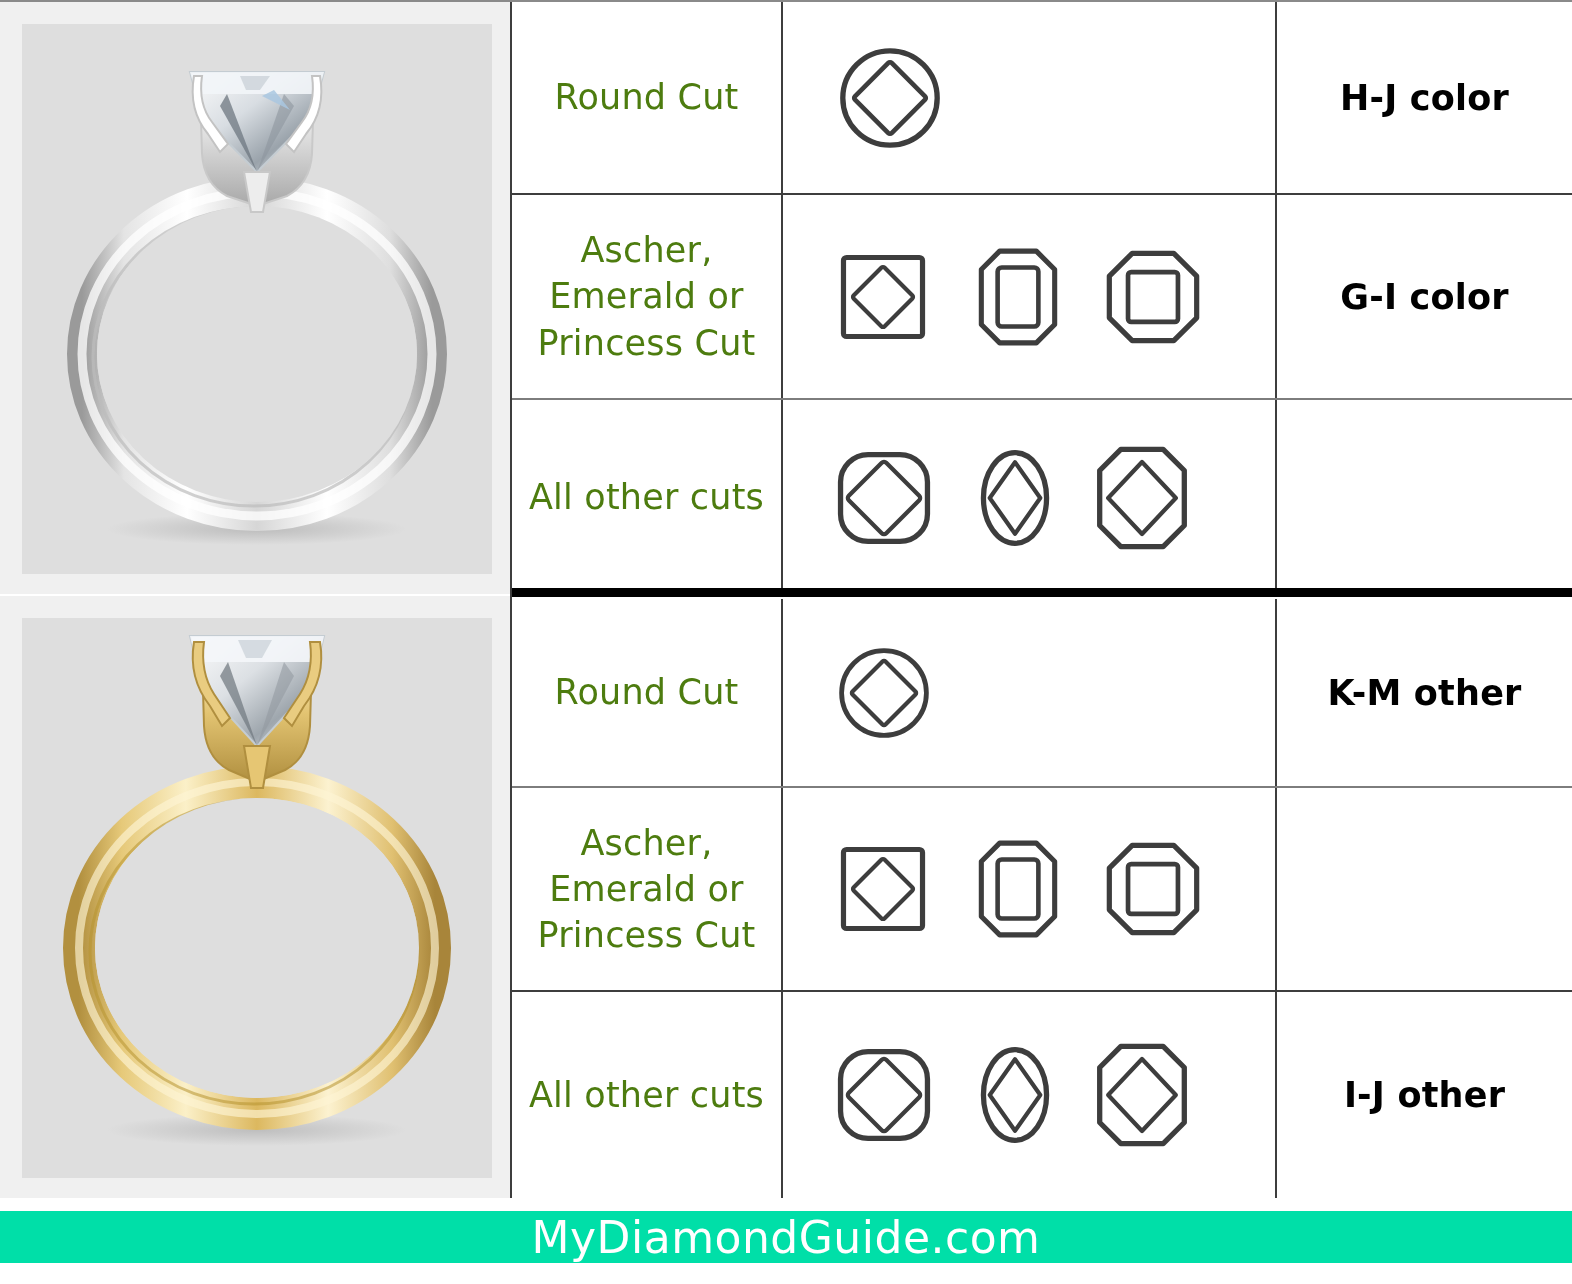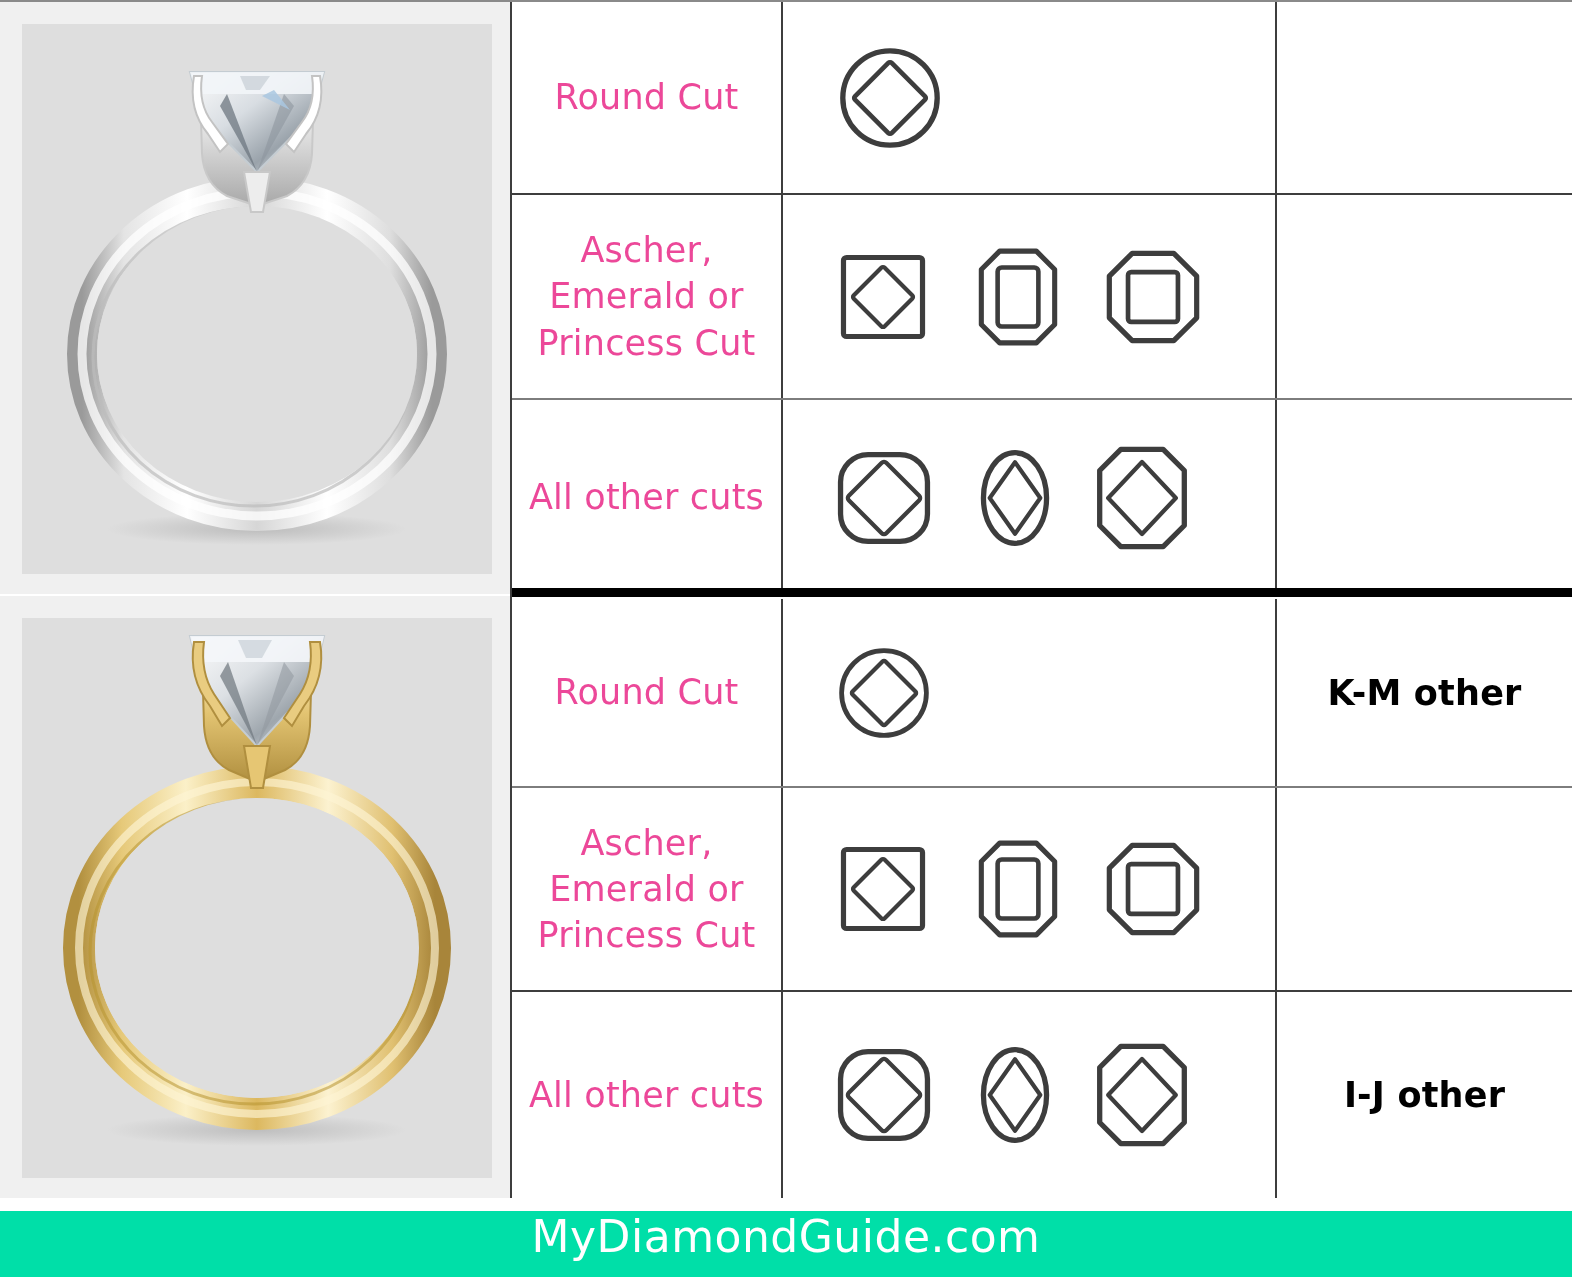--- a/index.html
+++ b/index.html
@@ -96,21 +96,21 @@
   .cell-label {
     width: 271px;
     box-sizing: border-box;
     border-right: 2px solid #3d3d3d;
     display: flex;
     align-items: center;
     justify-content: center;
     text-align: center;
     font-size: 35px;
     font-weight: 400;
-    color: #ec4899;
+    color: #4d7c0f;
     line-height: 1.32;
     letter-spacing: 0.2px;
     padding: 0 8px;
   }
   .cell-icons {
     width: 494px;
     box-sizing: border-box;
     border-right: 2px solid #3d3d3d;
     display: flex;
     align-items: center;
@@ -130,24 +130,24 @@
   }
 
   .shape { display: block; }
 
   
   .footer {
     position: absolute;
     left: 0;
     top: 1211px;
     width: 1572px;
-    height: 66px;
+    height: 52px;
     background: #00dfa8;
     display: flex;
-    align-items: flex-start;
+    align-items: flex-end;
     justify-content: center;
   }
   .footer-text {
     color: #ffffff;
     font-size: 44px;
     font-weight: 400;
     letter-spacing: 0.5px;
     font-family: "DejaVu Sans", sans-serif;
   }
 </style>
@@ -269,38 +269,40 @@
       <div class="section top">
 
         <div class="row sep-dark" style="top:0; height:193px;">
           <div class="cell-label">Round Cut</div>
           <div class="cell-icons">
             <svg class="shape" width="118" height="118" viewBox="0 0 100 100">
               <circle cx="50" cy="50" r="40" fill="none" stroke="#3d3d3d" stroke-width="4.5"></circle>
               <rect x="28" y="28" width="44" height="44" rx="2" transform="rotate(45 50 50)" fill="none" stroke="#3d3d3d" stroke-width="4"></rect>
             </svg>
           </div>
+          <div class="cell-color">H-J color</div>
         </div>
 
         <div class="row sep" style="top:193px; height:205px;">
           <div class="cell-label">Ascher, Emerald or Princess Cut</div>
           <div class="cell-icons">
             <svg class="shape" width="104" height="104" viewBox="0 0 100 100">
               <rect x="12" y="12" width="76" height="76" rx="3" fill="none" stroke="#3d3d3d" stroke-width="5"></rect>
               <rect x="29" y="29" width="42" height="42" rx="2" transform="rotate(45 50 50)" fill="none" stroke="#3d3d3d" stroke-width="4"></rect>
             </svg>
             <svg class="shape" width="90" height="108" viewBox="0 0 88 106">
               <path d="M26 8 L62 8 L80 26 L80 80 L62 98 L26 98 L8 80 L8 26 Z" fill="none" stroke="#3d3d3d" stroke-width="5" stroke-linejoin="round"></path>
               <rect x="24" y="24" width="40" height="58" rx="4" fill="none" stroke="#3d3d3d" stroke-width="4.5"></rect>
             </svg>
             <svg class="shape" width="104" height="104" viewBox="0 0 100 100">
               <path d="M30 8 L70 8 L92 30 L92 70 L70 92 L30 92 L8 70 L8 30 Z" fill="none" stroke="#3d3d3d" stroke-width="5" stroke-linejoin="round"></path>
               <rect x="26" y="26" width="48" height="48" rx="3" fill="none" stroke="#3d3d3d" stroke-width="4.5"></rect>
             </svg>
           </div>
+          <div class="cell-color">G-I color</div>
         </div>
 
         <div class="row" style="top:398px; height:195px;">
           <div class="cell-label">All other cuts</div>
           <div class="cell-icons">
             <svg class="shape" width="106" height="106" viewBox="0 0 100 100">
               <rect x="9" y="9" width="82" height="82" rx="26" fill="none" stroke="#3d3d3d" stroke-width="5"></rect>
               <rect x="25" y="25" width="50" height="50" rx="3" transform="rotate(45 50 50)" fill="none" stroke="#3d3d3d" stroke-width="4"></rect>
             </svg>
             <svg class="shape" width="80" height="106" viewBox="0 0 76 100">

